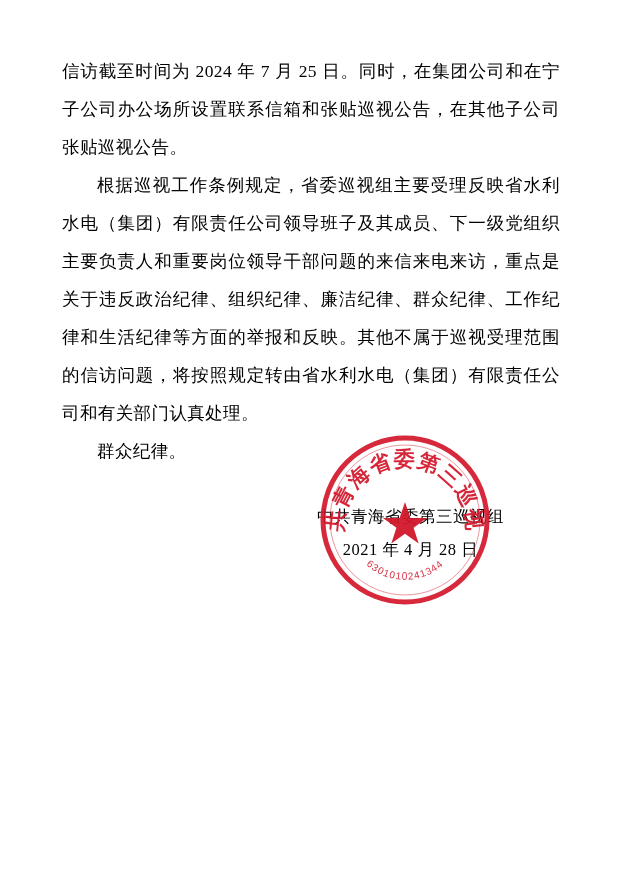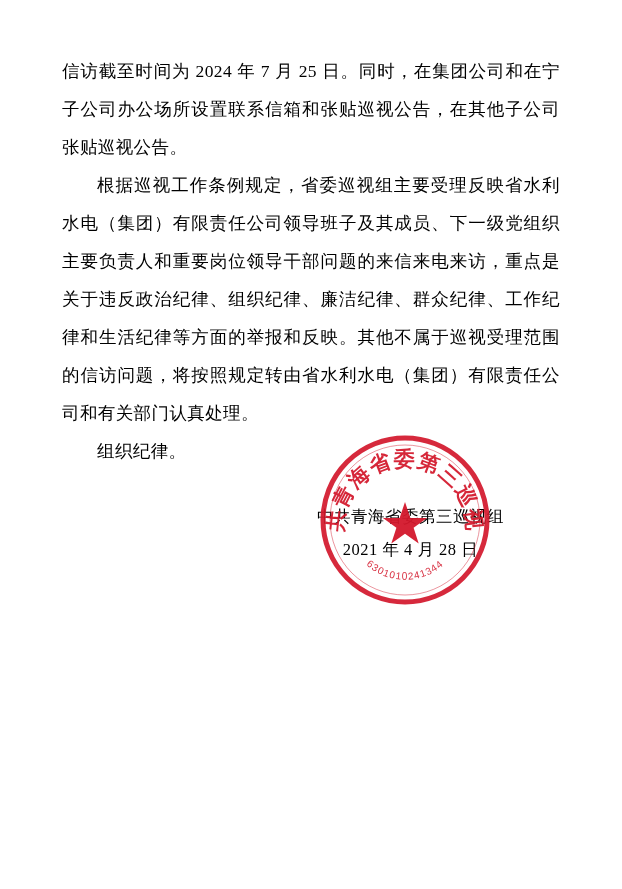--- a/index.html
+++ b/index.html
@@ -72,21 +72,21 @@
   }
 </style>
 </head>
 <body>
 
 <div class="page">
 
   <div class="doc-body">
     <p class="para">信访截至时间为 2024 年 7 月 25 日。同时，在集团公司和在宁子公司办公场所设置联系信箱和张贴巡视公告，在其他子公司张贴巡视公告。</p>
     <p class="para indent">根据巡视工作条例规定，省委巡视组主要受理反映省水利水电（集团）有限责任公司领导班子及其成员、下一级党组织主要负责人和重要岗位领导干部问题的来信来电来访，重点是关于违反政治纪律、组织纪律、廉洁纪律、群众纪律、工作纪律和生活纪律等方面的举报和反映。其他不属于巡视受理范围的信访问题，将按照规定转由省水利水电（集团）有限责任公司和有关部门认真处理。</p>
-    <p class="para indent">组织纪律。</p>
+    <p class="para indent">群众纪律。</p>
   </div>
 
   <div class="signature-block">
     <span class="sig-line">中共青海省委第三巡视组</span>
     <span class="sig-line">2021 年 4 月 28 日</span>
   </div>
 
   <div class="seal">
     <svg width="174" height="174" viewBox="0 0 174 174" xmlns="http://www.w3.org/2000/svg" aria-hidden="true">
       <circle cx="87" cy="87" r="82" fill="none" stroke="#d3172b" stroke-width="5" opacity="0.92"></circle>

